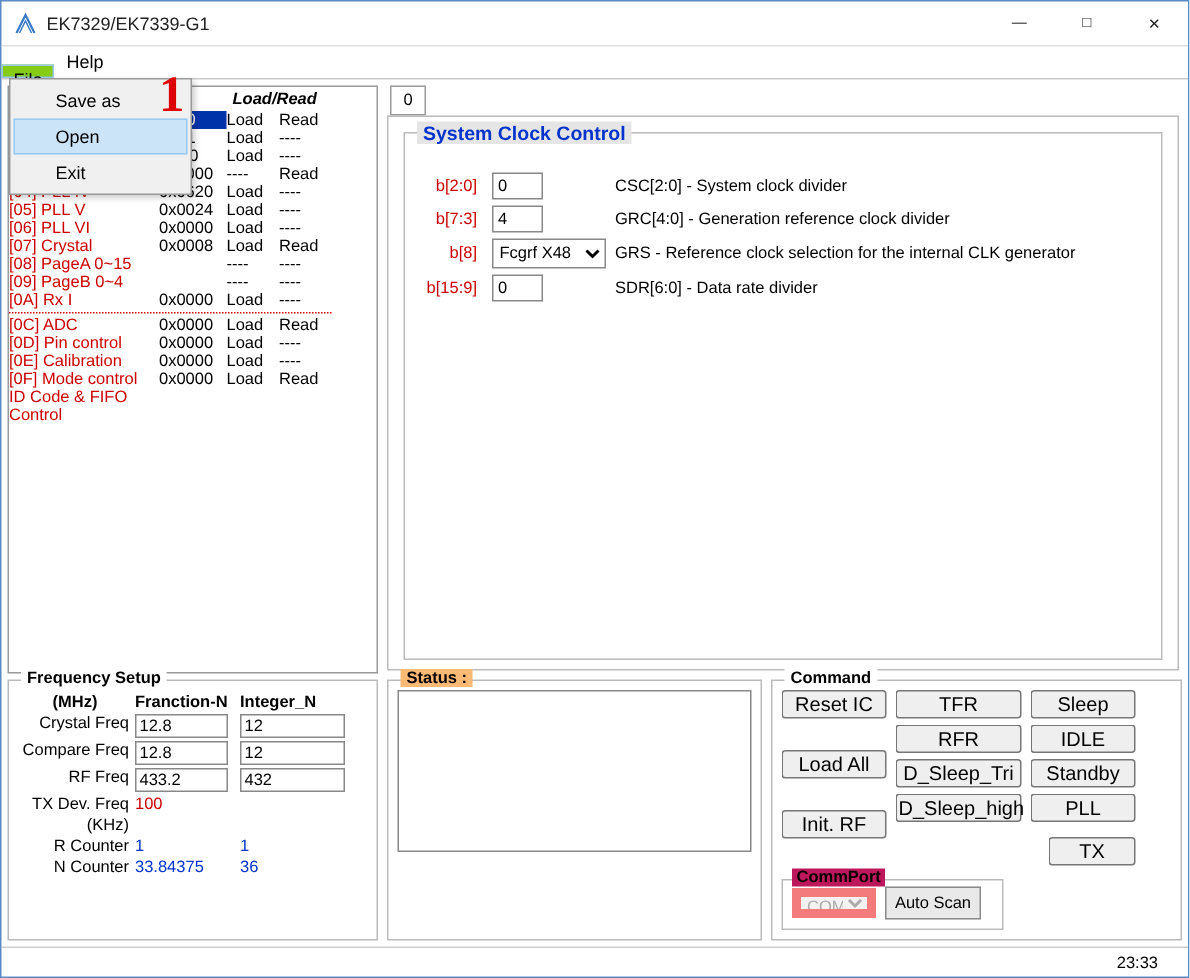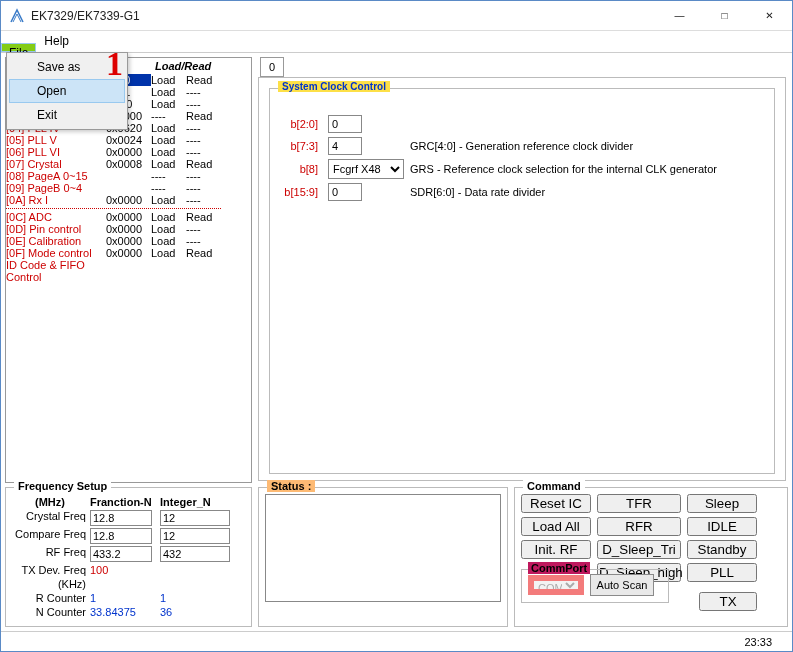--- a/index.html
+++ b/index.html
@@ -19,21 +19,21 @@
 .annot { position: absolute; left: 99px; top: -8px; color: #d00; font-size: 34px; font-family: Georgia, serif; font-weight: bold; z-index: 101; }
 .content { flex: 1; display: grid; grid-template-columns: 247px 1fr; grid-template-rows: 1fr auto; gap: 4px; padding: 4px; position: relative; }
 .regpanel { grid-column: 1; grid-row: 1; border: 1px solid #999; background: #fff; display: flex; flex-direction: column; }
 .regcols { display: grid; grid-template-columns: 100px 45px 35px 35px; font-size: 11px; }
 .reghead { font-weight: bold; padding: 2px 4px; font-style: italic; }
 .dotline { border-top: 1px dotted #c00; margin: 2px 0; grid-column: 1/-1; }
 .loadcell, .readcell { font-size: 11px; }
 .rightpanel { grid-column: 2; grid-row: 1; display: flex; flex-direction: column; }
 .tabstub { height: 20px; padding: 2px 8px; border: 1px solid #999; width: 24px; margin-left: 4px; background: #fff; font-size: 11px; display: flex; align-items: center; justify-content: center; }
 .groupbox { border: 1px solid #bbb; margin: 2px; padding: 8px; position: relative; flex: 1; }
-.groupbox .legend { position: absolute; top: -8px; left: 8px; background: #fde047; padding: 0 4px; font-size: 10px; }
+.groupbox .legend { position: absolute; top: -8px; left: 8px; background: #e5e5e5; padding: 0 4px; font-size: 13px; }
 .legend.blue { color: #0033cc; font-weight: bold; }
 .sccfields { margin-top: 18px; }
 .fieldrow { display: grid; grid-template-columns: 44px 76px 1fr; gap: 6px; align-items: center; margin: 4px 0; font-size: 11px; }
 .fieldrow .bitlbl { color: #c00; text-align: right; padding-right: 4px; }
 .fieldrow input[type=text] { width: 34px; height: 18px; font-size: 11px; padding: 1px 3px; border: 1px solid #888; }
 .fieldrow select { width: 76px; height: 20px; font-size: 11px; border: 1px solid #888; background: #fff; }
 .fieldrow .desc { color: #000; }
 .bottomrow { grid-column: 1/-1; grid-row: 2; display: grid; grid-template-columns: 247px 250px 1fr; gap: 6px; }
 .freqbox { border: 1px solid #bbb; padding: 8px; position: relative; }
 .freqbox .legend { position: absolute; top: -8px; left: 8px; background: #fff; padding: 0 4px; font-weight: bold; font-size: 11px; }
@@ -103,20 +103,21 @@
 
     <div class="rightpanel">
       <div class="tabstub">0</div>
       <div class="groupbox" style="margin-top:0">
         <div class="groupbox" style="border:1px solid #bbb; height:100%;">
           <span class="legend blue">System Clock Control</span>
           <div class="sccfields">
             <div class="fieldrow">
               <span class="bitlbl">b[2:0]</span>
               <input type="text" value="0" style="">
+              <span class="desc">CSC[2:0] - System clock divider</span>
             </div>
             <div class="fieldrow">
               <span class="bitlbl">b[7:3]</span>
               <input type="text" value="4" style="">
               <span class="desc">GRC[4:0] - Generation reference clock divider</span>
             </div>
             <div class="fieldrow">
               <span class="bitlbl">b[8]</span>
               <select><option>Fcgrf X48</option></select>
               <span class="desc">GRS - Reference clock selection for the internal CLK generator</span>
@@ -170,21 +171,21 @@
       </div>
 
       <div class="statusbox">
         <span class="legend">Status :</span>
         <textarea style=""></textarea>
       </div>
 
       <div class="cmdbox">
         <span class="legend">Command</span>
         <div style="display:flex; gap:6px;">
-          <div style="display:flex; flex-direction:column; gap:4px; width:70px;">
+          <div style="display:flex; flex-direction:column; gap:21px; width:70px;">
             <button>Reset IC</button>
             <button>Load All</button>
             <button>Init. RF</button>
             <div class="commport" style="width:148px;">
               <span class="legend">CommPort</span>
               <select disabled=""><option>COM4</option></select>
               <button>Auto Scan</button>
             </div>
           </div>
           <div class="cmdright" style="width:84px;">

